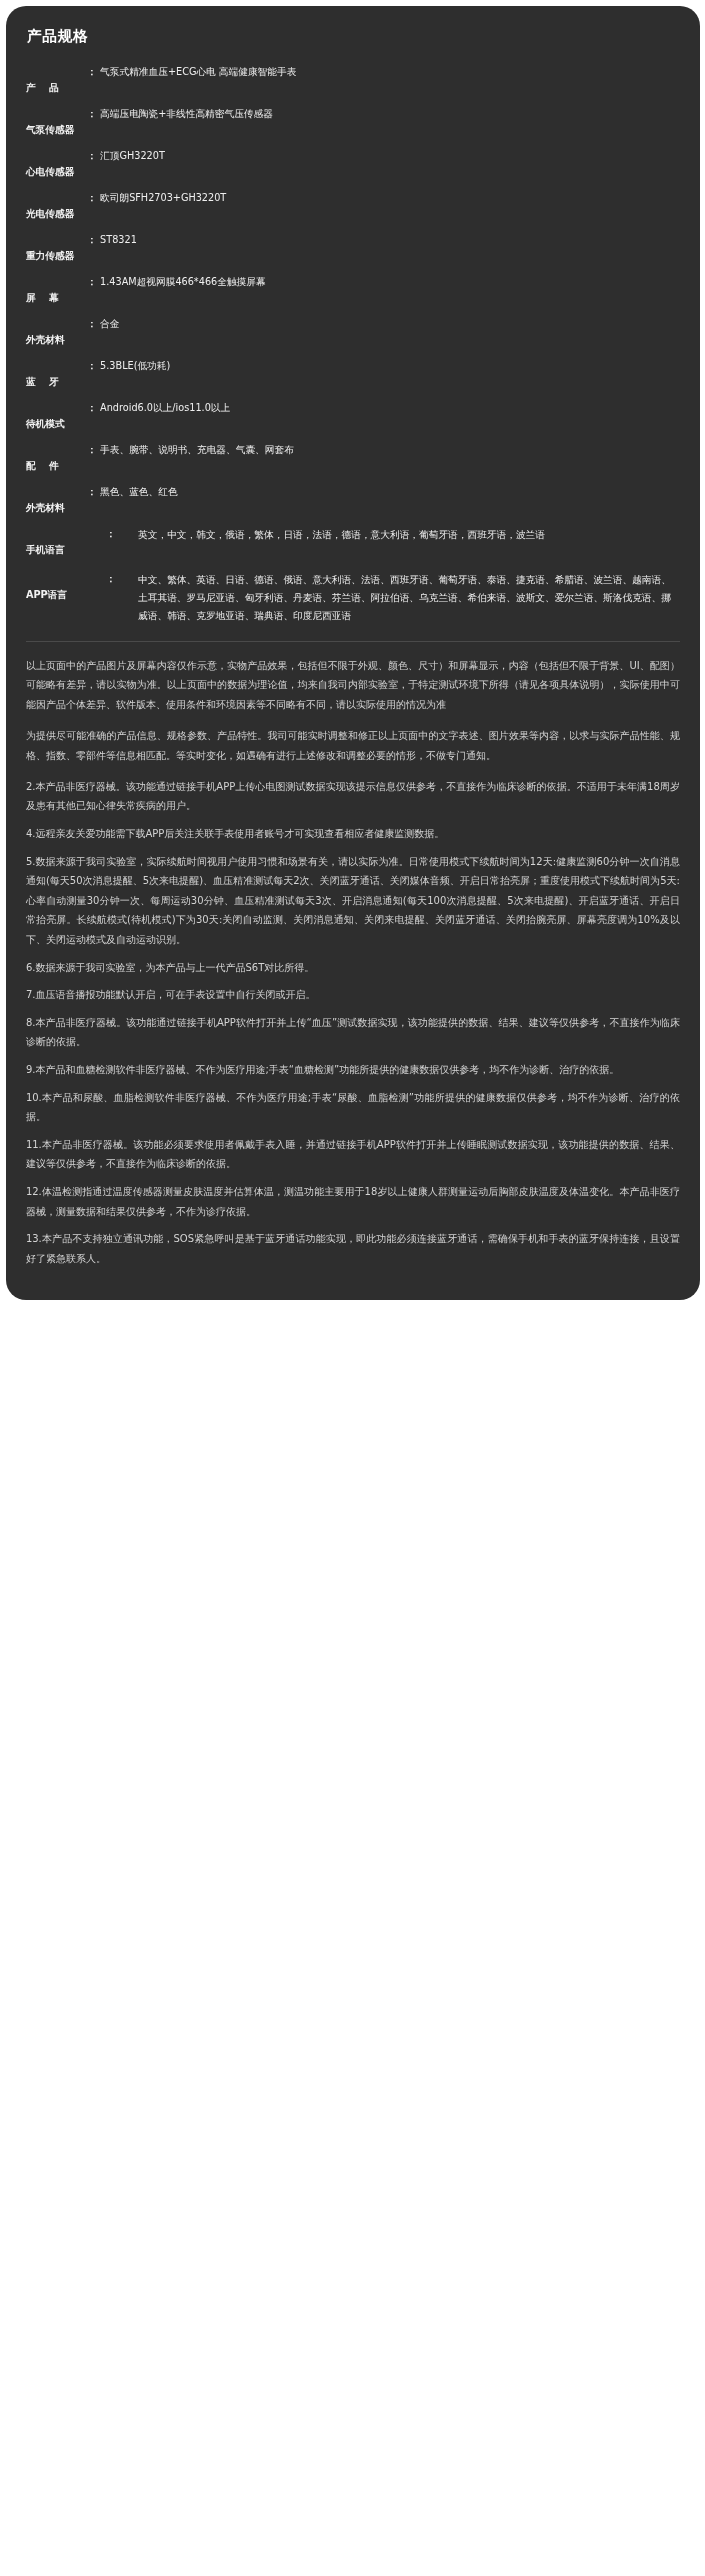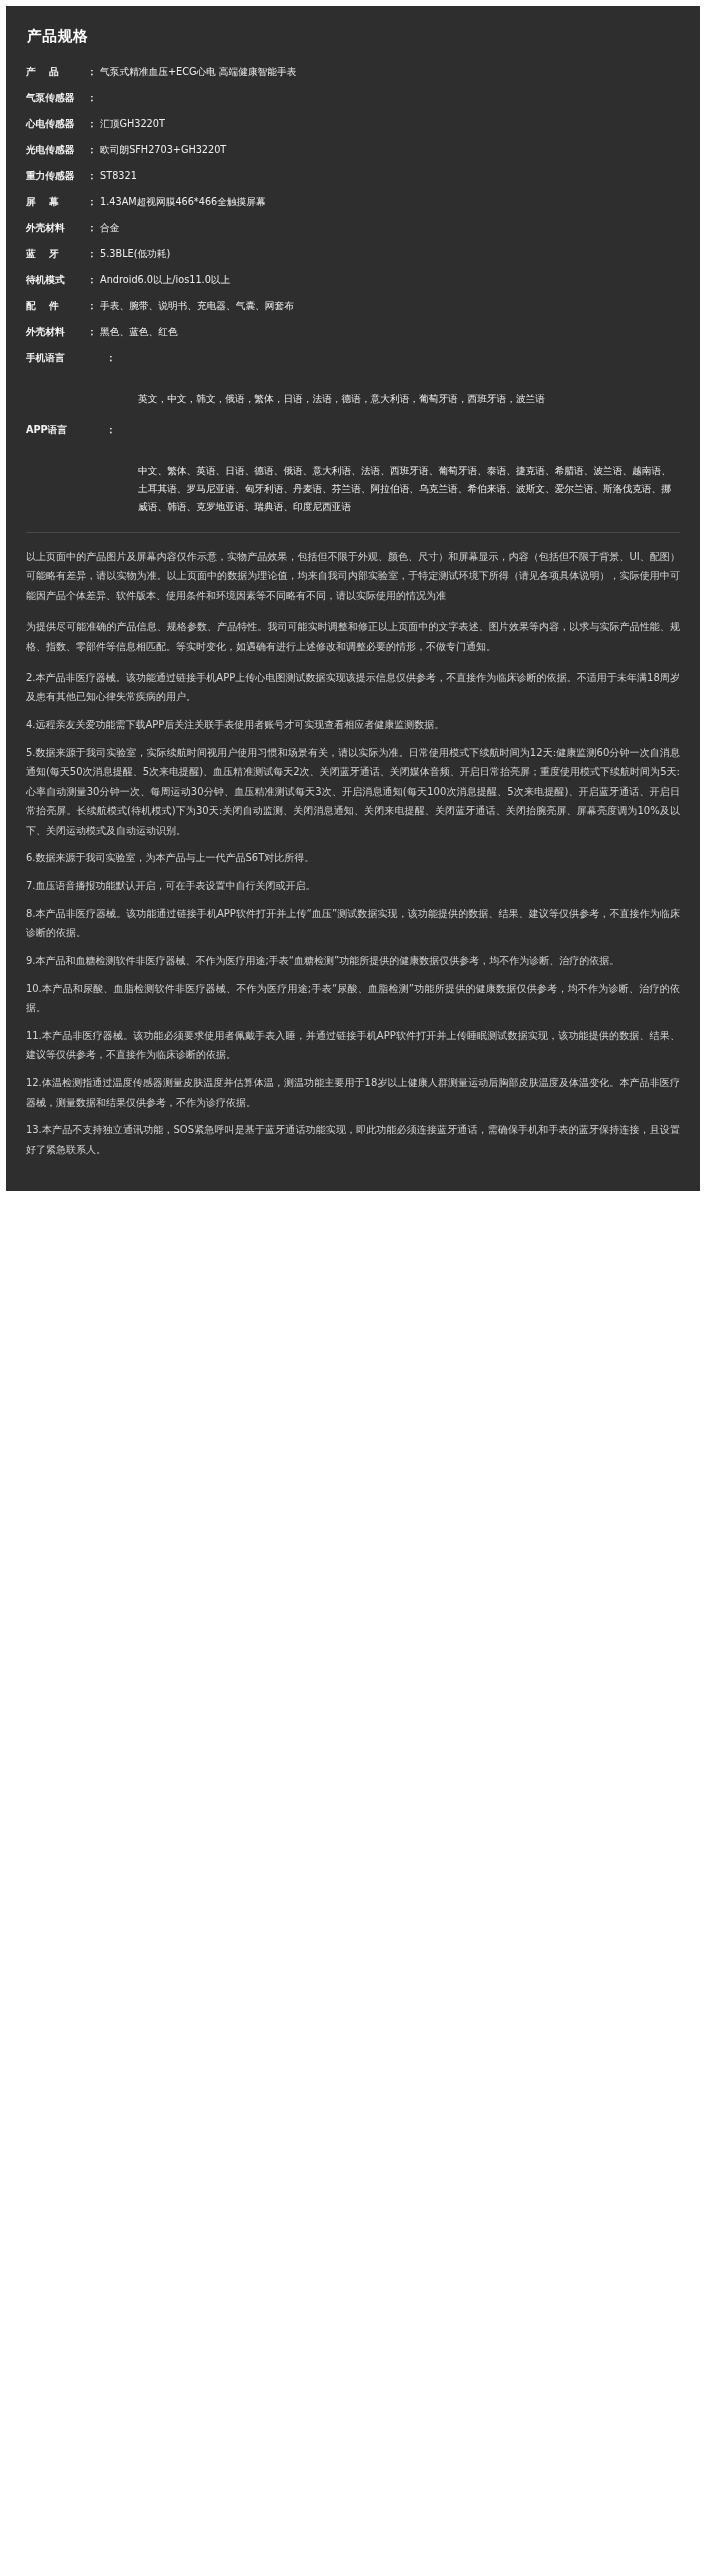--- a/index.html
+++ b/index.html
@@ -17,20 +17,21 @@
     padding: 0;
     box-sizing: border-box;
   }
   .card {
     margin: 5.9px;
     background: #2e2e2e;
     color: #e8e8e8;
     padding: 17.6px 20px 23.5px 20px;
     box-sizing: border-box;
     width: 694px;
+    border-radius: 20px;
   }
   .card-title {
     font-size: 14.7px;
     font-weight: bold;
     color: #ffffff;
     letter-spacing: 0.6px;
     margin: 3.5px 0 17.6px 1.2px;
   }
   .spec-list {
     margin: 0 0 15.3px 0;
@@ -42,40 +43,40 @@
     line-height: 1.55;
     margin-bottom: 11px;
     color: #e6e6e6;
   }
   .spec-label {
     flex: 0 0 auto;
     white-space: pre;
     font-weight: bold;
     color: #f2f2f2;
     min-width: 61px;
+    margin-top: 16px;
   }
   .spec-sep {
     flex: 0 0 auto;
     padding: 0 3.5px 0 0;
     font-weight: bold;
     color: #f2f2f2;
   }
   .spec-value {
     flex: 1 1 auto;
     font-weight: normal;
     color: #f0f0f0;
     word-break: break-all;
   }
   .lang-row {
     margin-bottom: 14px;
     gap: 19px;
   }
   .lang-row .spec-value {
     line-height: 1.85;
-    margin-top: 40px;
   }
   .divider {
     height: 0.6px;
     background: #4a4a4a;
     margin: 16.5px 0 14px 0;
     border: 0;
   }
   .para {
     font-size: 10px;
     line-height: 1.95;
@@ -103,20 +104,21 @@
 
       <div class="spec-row">
         <span class="spec-label">产    品</span>
         <span class="spec-sep">：</span>
         <span class="spec-value">气泵式精准血压+ECG心电 高端健康智能手表</span>
       </div>
 
       <div class="spec-row">
         <span class="spec-label">气泵传感器</span>
         <span class="spec-sep">：</span>
+        <span class="spec-value">高端压电陶瓷+非线性高精密气压传感器</span>
       </div>
 
       <div class="spec-row">
         <span class="spec-label">心电传感器</span>
         <span class="spec-sep">：</span>
         <span class="spec-value">汇顶GH3220T</span>
       </div>
 
       <div class="spec-row">
         <span class="spec-label">光电传感器</span>

